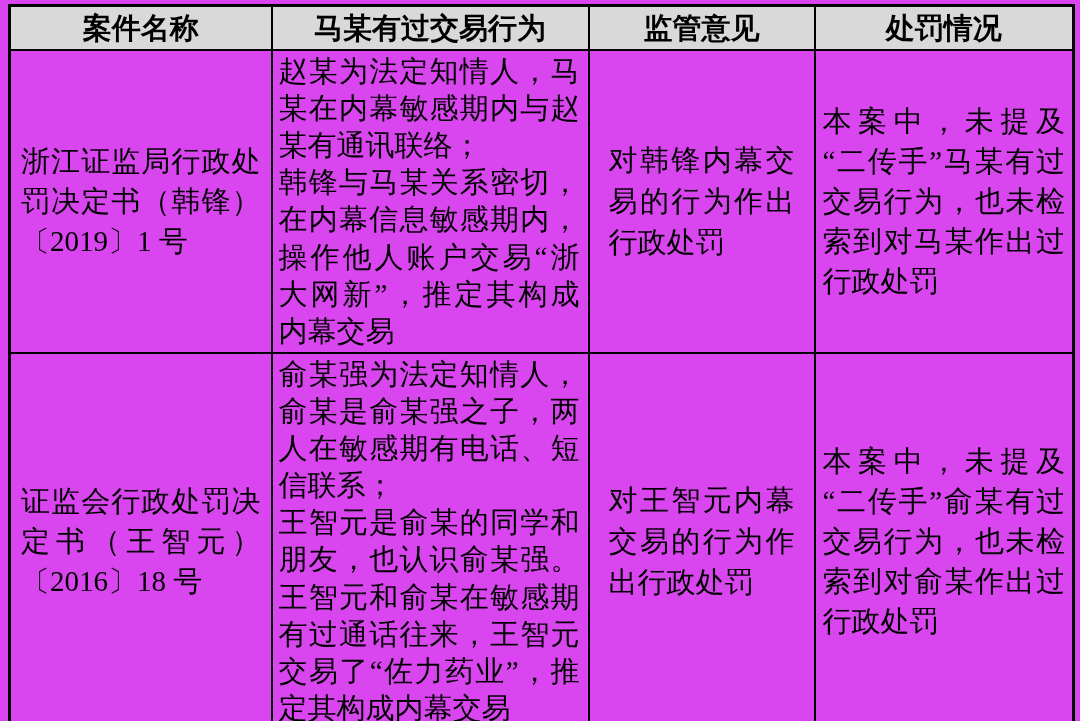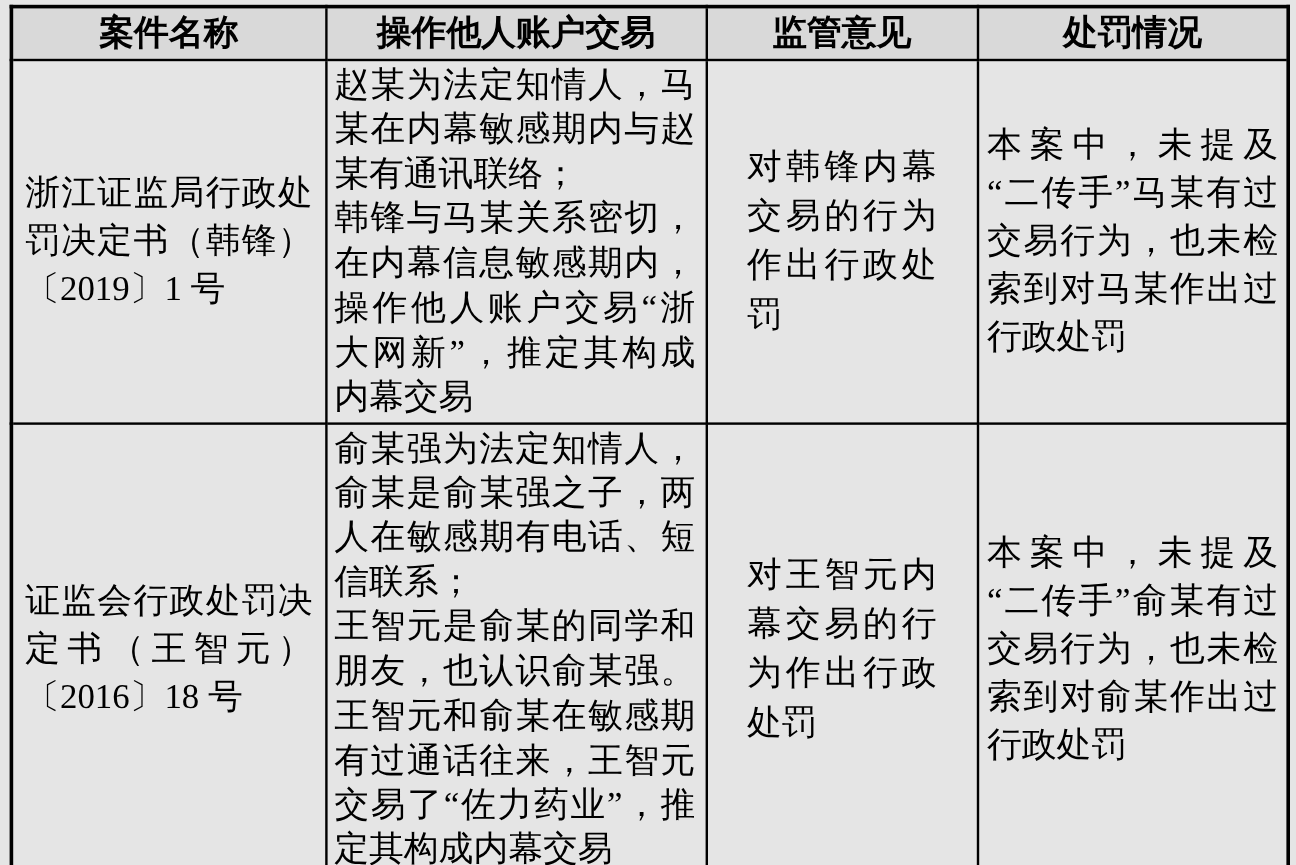--- a/index.html
+++ b/index.html
@@ -8,21 +8,21 @@
     background: #fcfcfc;
     font-family: "Liberation Serif", serif;
     color: #000000;
   }
   .page {
     width: 1080px;
     height: 721px;
     box-sizing: border-box;
     padding: 4px 8px 8px 8px;
     overflow: hidden;
-    background: #e5e5e5;
+    background: #d946ef;
   }
   table.cases {
     border-collapse: collapse;
     table-layout: fixed;
     width: 1064px;
     border: 3px solid #000000;
     font-size: 29px;
     line-height: 1.38;
   }
   table.cases col.c1 { width: 262px; }
@@ -50,21 +50,21 @@
     font-family: Liberation Serif, serif;
   }
   td.cell-facts {
     padding: 2px 8px 2px 6px;
     vertical-align: top;
     text-align: justify;
     white-space: pre-line;
     line-height: 1.28;
   }
   td.cell-punishment {
-    padding: 4px 33px;
+    padding: 4px 19px;
     text-align: justify;
     line-height: 1.42;
   }
   td.cell-opinion {
     padding: 4px 7px;
     text-align: justify;
     line-height: 1.38;
   }
   tr.row-1 { height: 299px; }
   tr.row-2 { height: 372px; }
@@ -76,21 +76,21 @@
   <table class="cases">
     <colgroup>
       <col class="c1">
         <col class="c2">
         <col class="c3">
         <col class="c4">
     </colgroup>
     <thead>
       <tr>
         <th>案件名称</th>
-        <th>操作他人账户交易</th>
+        <th>马某有过交易行为</th>
         <th>监管意见</th>
         <th>处罚情况</th>
       </tr>
     </thead>
     <tbody>
       <tr class="row-1">
         <td class="cell-case-name">浙江证监局行政处罚决定书（韩锋）〔2019〕1 号</td>
         <td class="cell-facts">赵某为法定知情人，马某在内幕敏感期内与赵某有通讯联络；
 韩锋与马某关系密切，在内幕信息敏感期内，操作他人账户交易“浙大网新”，推定其构成内幕交易</td>
         <td class="cell-punishment">对韩锋内幕交易的行为作出行政处罚</td>

